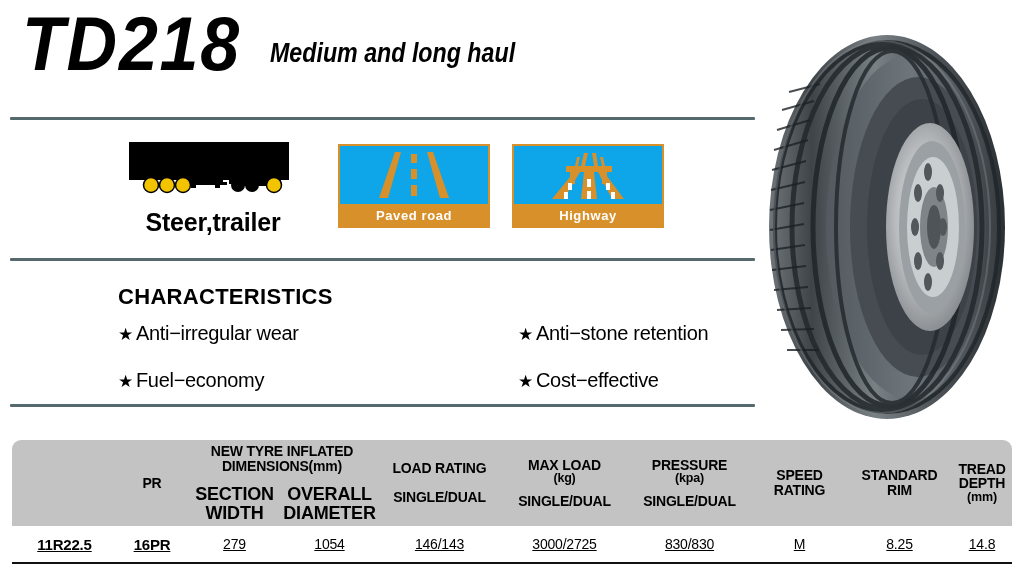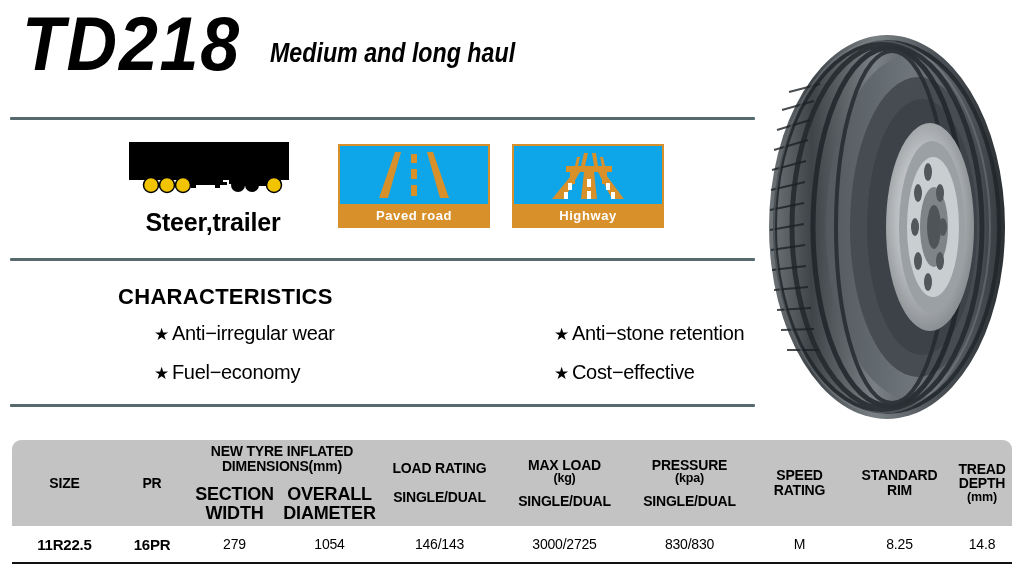--- a/index.html
+++ b/index.html
@@ -33,42 +33,42 @@
          border:2px solid #d8902a;background:#0ea5e9;box-sizing:border-box;}
   .badge.paved{left:338px;}
   .badge.highway{left:512px;}
   .badge-art{height:58px;display:flex;align-items:center;justify-content:center;}
   .badge-cap{height:22px;background:#d8902a;color:#fff;font-size:13px;font-weight:bold;
              display:flex;align-items:center;justify-content:center;letter-spacing:0.6px;}
 
   
   .chars{position:absolute;left:118px;top:284px;width:650px;}
   .chars-title{font-size:22px;font-weight:bold;letter-spacing:0.3px;}
-  .chars-grid{margin-top:12px;display:grid;grid-template-columns:400px auto;row-gap:16px;margin-left:36px;}
+  .chars-grid{margin-top:12px;display:grid;grid-template-columns:400px auto;row-gap:24px;}
   .chars-item{font-size:20px;white-space:nowrap;letter-spacing:-0.3px;}
   .chars-item .st{font-size:17px;margin-right:3px;}
 
   
   .tire-wrap{position:absolute;left:762px;top:30px;width:250px;height:395px;}
   .tire-svg{display:block;}
 
   
   .table{position:absolute;left:12px;top:440px;width:1000px;}
   .thead{background:#c3c3c3;border-radius:9px 9px 0 0;height:86px;position:relative;}
   .thead .cell{position:absolute;top:0;height:86px;display:flex;flex-direction:column;
                align-items:center;justify-content:center;text-align:center;
                font-size:14px;font-weight:bold;line-height:1.05;letter-spacing:-0.2px;}
   .thead .cell.grouped{justify-content:flex-start;padding-top:4px;}
   .grp-title{font-size:14px;font-weight:bold;line-height:1.05;text-align:center;}
   .grp-subs{position:absolute;left:0;right:0;bottom:7px;display:flex;}
   .grp-subs>div{flex:1;text-align:center;font-size:18px;font-weight:bold;line-height:1.05;}
   .sm{font-size:12.5px;font-weight:bold;}
   .row{position:relative;height:36px;border-bottom:2.5px solid #111;}
   .row .cell{position:absolute;top:0;height:36px;display:flex;align-items:center;
-             justify-content:center;font-size:14px;letter-spacing:-0.2px;}
+             justify-content:center;font-size:14px;letter-spacing:-0.2px;text-decoration:underline;}
   .row .cell.b{font-weight:bold;font-size:15px;}
 </style>
 </head>
 <body>
 
 <div class="sheet">
 
   <div class="title-row">
     <div class="model">TD218</div>
     <div class="subtitle">Medium and long haul</div>
@@ -243,21 +243,20 @@
         <ellipse cx="156" cy="163" rx="4" ry="9"></ellipse>
       </g>
 
       <ellipse cx="120" cy="197" rx="108" ry="186" fill="none" stroke="#8e969b" stroke-width="2" opacity="0.35"></ellipse>
     </svg>
   </div>
 
   <div class="table">
 
     <div class="thead">
-      <div class="cell" style="left:0px;width:105px;">SIZE</div>
 
       <div class="cell" style="left:105px;width:70px;">PR</div>
 
       <div class="cell grouped" style="left:175px;width:190px;">
         <div class="grp-title">NEW TYRE INFLATED DIMENSIONS(mm)</div>
         <div class="grp-subs">
           <div>SECTION WIDTH</div>
           <div>OVERALL DIAMETER</div>
         </div>
       </div>

